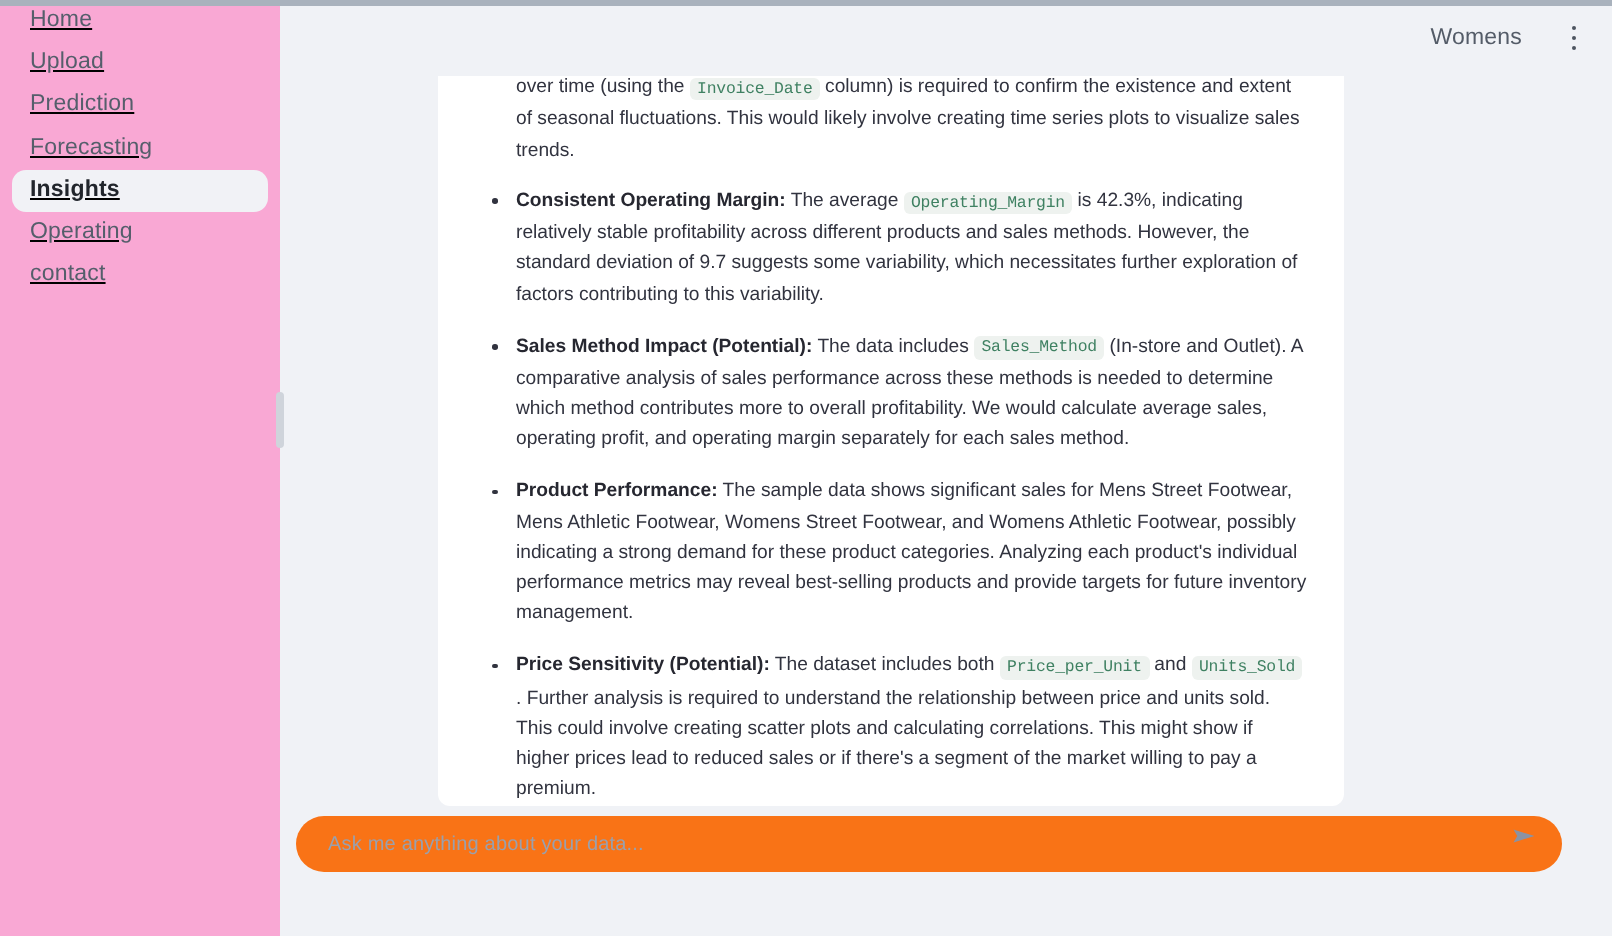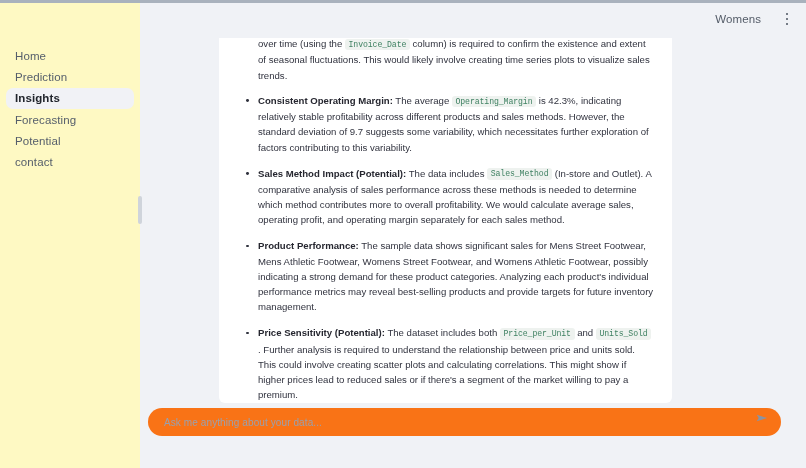--- a/index.html
+++ b/index.html
@@ -29,23 +29,23 @@
     background: #a9b2bd;
     z-index: 40;
   }
 
   
   #sidebar {
     position: relative;
     width: 140px;
     height: 468px;
     flex: 0 0 140px;
-    background: #fef9c3;
-    padding-top: 46px;
+    background: #f9a8d4;
     z-index: 20;
+    text-decoration: underline;
   }
   .nav-list {
     display: flex;
     flex-direction: column;
     gap: 0px;
     padding: 0 6px;
   }
   .nav-item {
     display: block;
     height: 21px;
@@ -211,30 +211,33 @@
 <div id="app">
 
   <div class="top-hairline"></div>
 
   <aside id="sidebar">
     <nav class="nav-list">
       <div class="nav-row">
         <span class="nav-item">Home</span>
       </div>
       <div class="nav-row">
+        <span class="nav-item">Upload</span>
+      </div>
+      <div class="nav-row">
         <span class="nav-item">Prediction</span>
       </div>
       <div class="nav-row">
+        <span class="nav-item">Forecasting</span>
+      </div>
+      <div class="nav-row">
         <span class="nav-item active">Insights</span>
       </div>
       <div class="nav-row">
-        <span class="nav-item">Forecasting</span>
-      </div>
-      <div class="nav-row">
-        <span class="nav-item">Potential</span>
+        <span class="nav-item">Operating</span>
       </div>
       <div class="nav-row">
         <span class="nav-item">contact</span>
       </div>
     </nav>
     <div class="sidebar-handle"></div>
   </aside>
 
   <main id="main">
 

